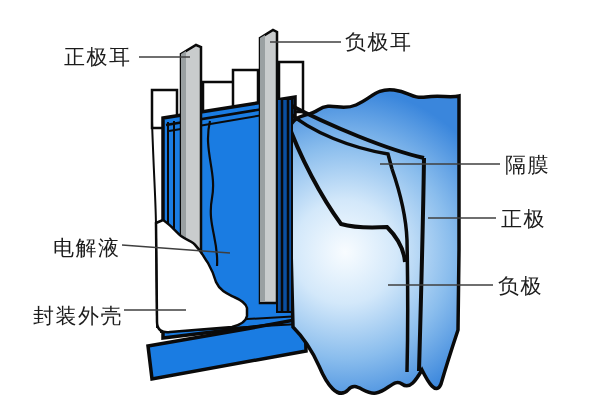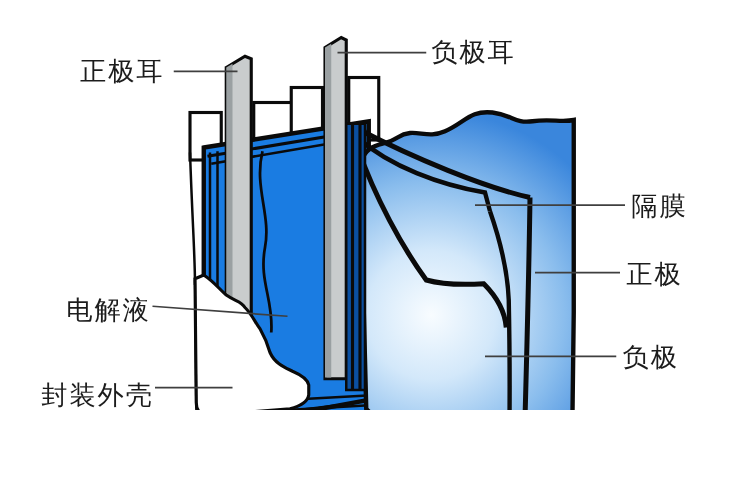--- a/index.html
+++ b/index.html
@@ -1,16 +1,16 @@
 <!DOCTYPE html>
 <html style="--background: #ffffff; --body-blue: #1a7ce2; --deep-blue: #0b4fa0; --sheet-edge-blue: #3a86dc; --sheet-mid-blue: #8abded; --sheet-light-blue: #d3e8fa; --sheet-highlight: #f8fcff; --tab-gray: #c9cccd; --tab-gray-dark: #9aa0a2; --outline-black: #0a0a0a; --leader-line: #3f3f3f; --label-text: #1c1c1c;"><head>
 <meta charset="utf-8">
 <style>
   html,body{margin:0;padding:0;background:#fff;}
-  .stage{position:relative;width:600px;height:328px;background:var(--background,#fff);overflow:hidden;
+  .stage{position:relative;width:600px;height:400px;background:var(--background,#fff);overflow:hidden;
          font-family:"Liberation Serif","DejaVu Serif",serif;}
   svg text{font-family:"Liberation Serif","DejaVu Serif",serif;font-size:21px;
            fill:var(--label-text,#1c1c1c);letter-spacing:1.5px;}
   .leader{stroke:var(--leader-line,#3f3f3f);stroke-width:1.4;fill:none;}
   .outline{stroke:var(--outline-black,#0a0a0a);fill:none;}
   .whitepart{fill:#ffffff;stroke:var(--outline-black,#0a0a0a);}
 </style>
 </head>
 <body>
 

